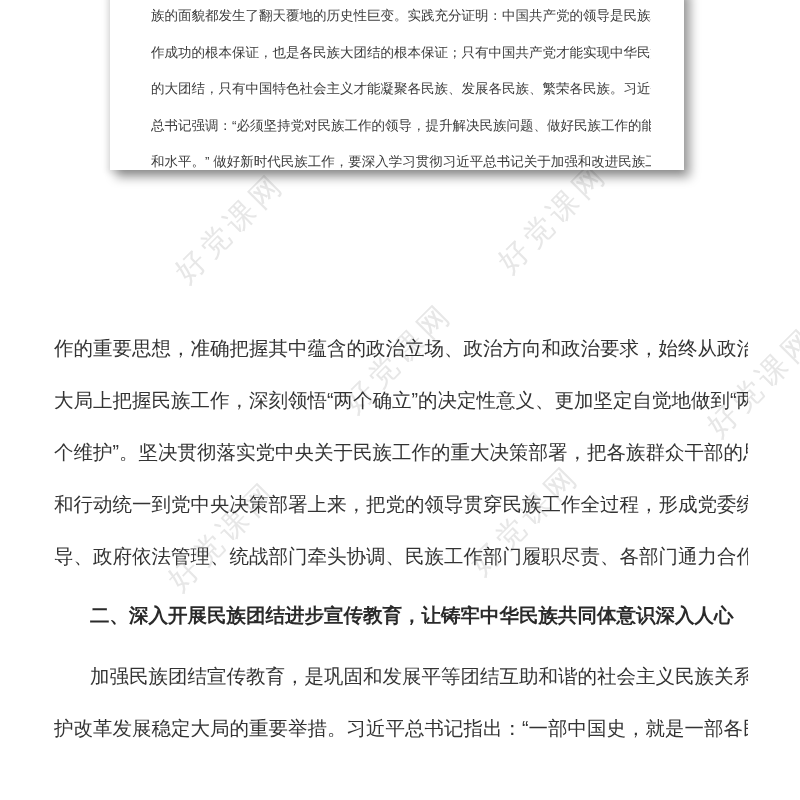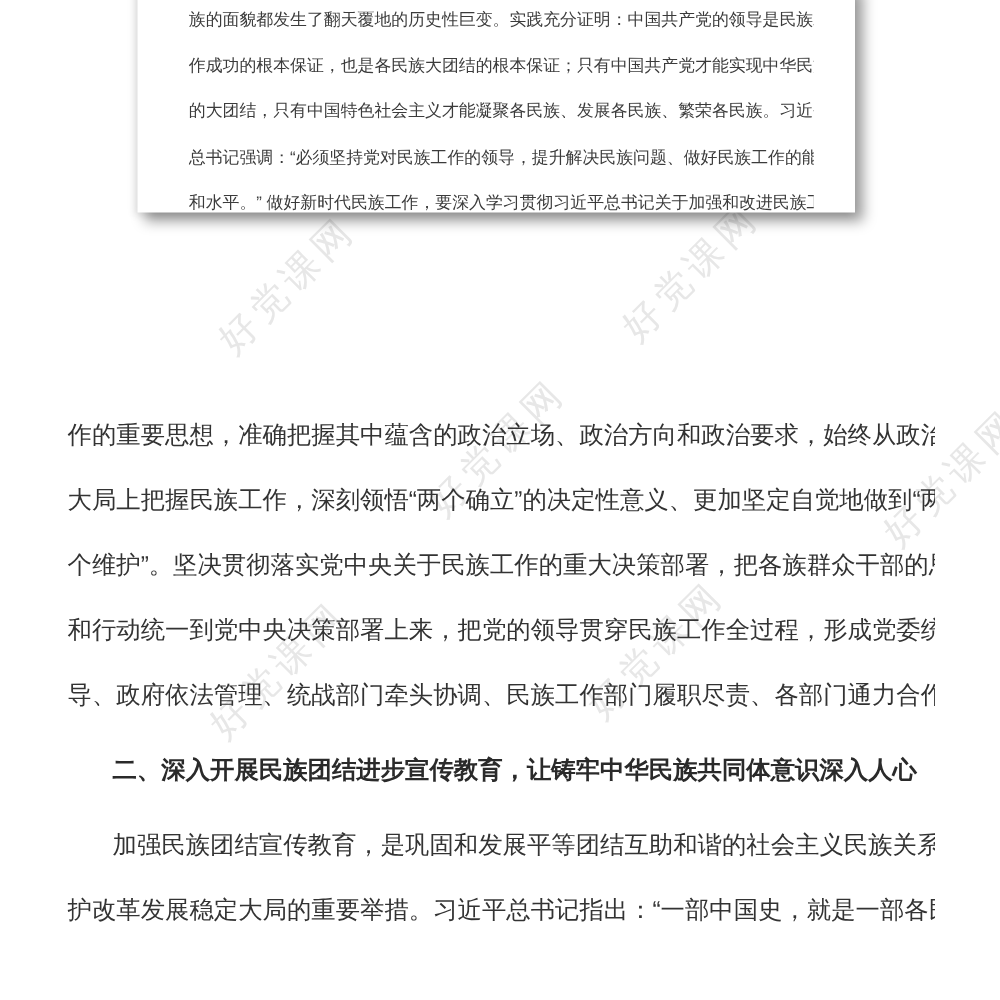--- a/index.html
+++ b/index.html
@@ -58,20 +58,21 @@
     z-index: 2;
   }
   .b-line { white-space: nowrap; overflow: hidden; }
   .heading {
     font-weight: bold;
     color: #2a2a2a;
     padding-left: 36px;
     margin-top: 8px;
     white-space: nowrap;
     overflow: hidden;
+    font-family: Liberation Serif, serif;
   }
   .indent { padding-left: 36px; }
   .mt8 { margin-top: 8px; }
 </style>
 </head>
 <body>
 
 <div class="stage">
 
   <span class="wm wm1">好党课网</span>

